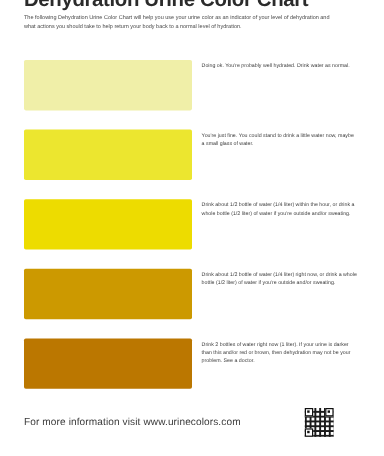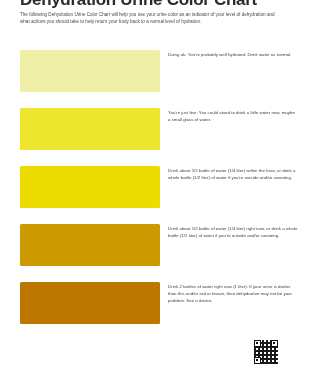--- a/index.html
+++ b/index.html
@@ -164,20 +164,21 @@
     </div>
 
     <div class="row">
       <div class="swatch" style="background:#bb7700"></div>
       <div class="advice">Drink 2 bottles of water right now (1 liter). If your urine is darker than this and/or red or brown, then dehydration may not be your problem. See a doctor.</div>
     </div>
 
   </div>
 
   <div class="footer">
+    <div class="footer-text">For more information visit www.urinecolors.com</div>
     <div class="qr">
       <div class="qr-inner">
         <span class="qr-eye tl"></span>
         <span class="qr-eye tr"></span>
         <span class="qr-eye bl"></span>
       </div>
     </div>
   </div>
 
 </div>

